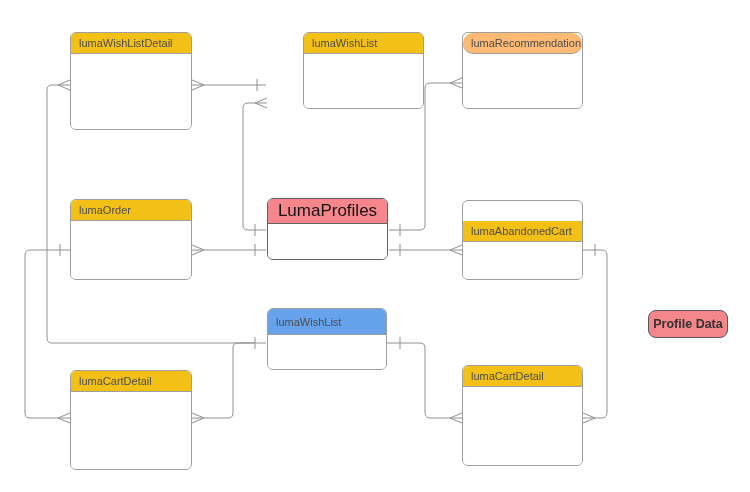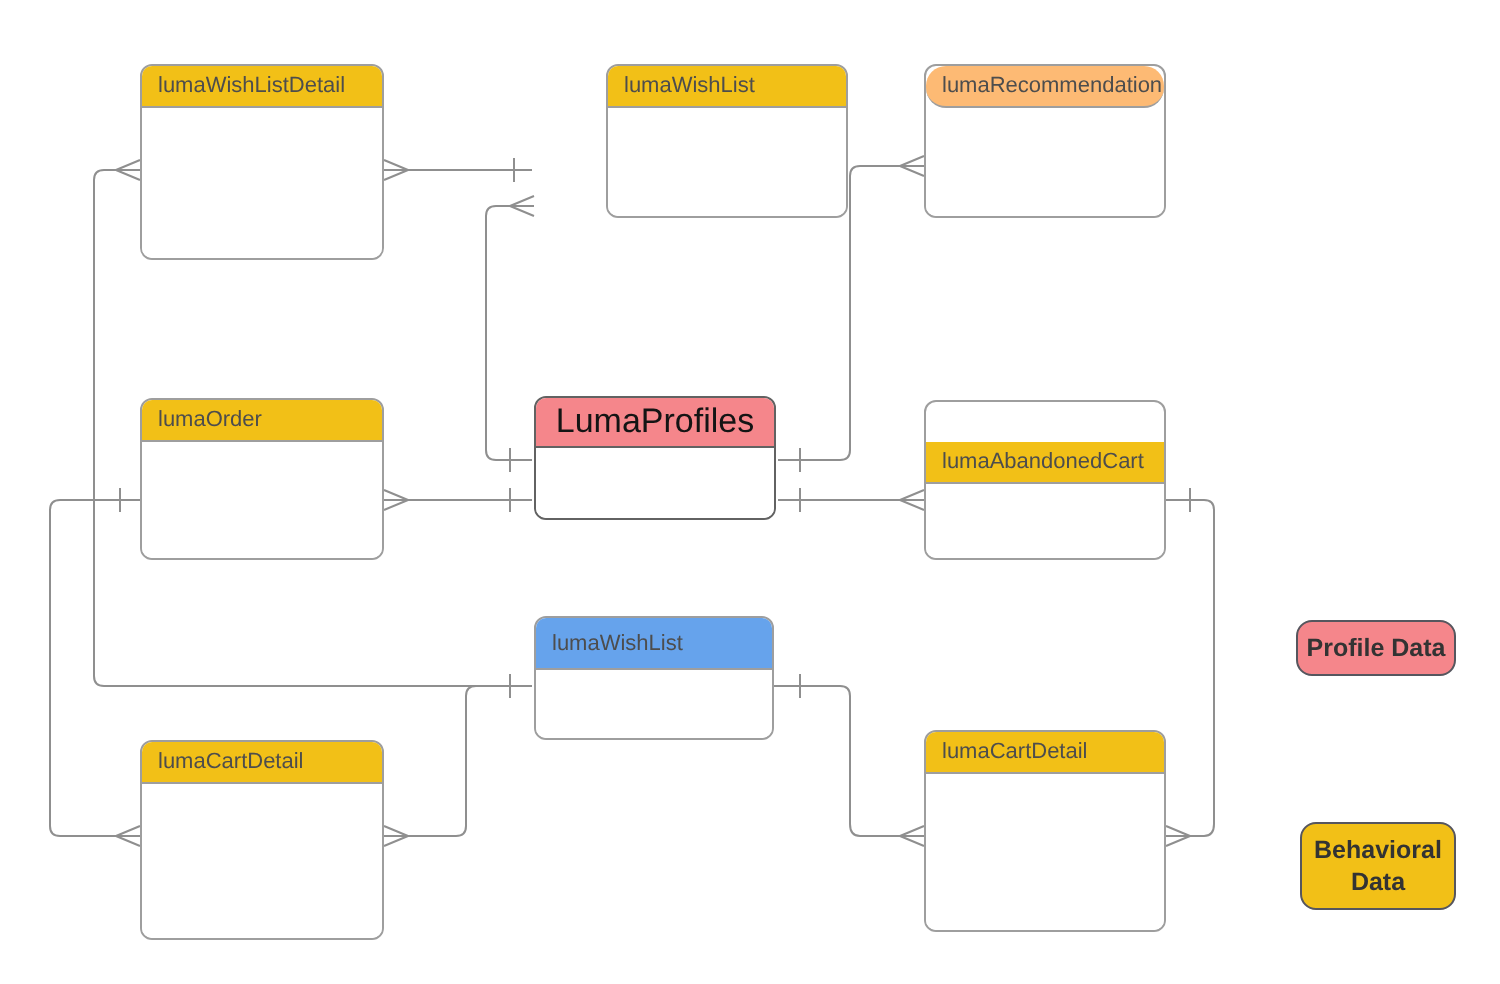--- a/index.html
+++ b/index.html
@@ -108,17 +108,14 @@
   <div class="entity" style="left:462px;top:365px;width:121px;height:101px;">
     <div class="entity-header" style="background: rgb(242, 192, 23);">
       <span class="entity-label">lumaCartDetail</span>
     </div>
     <div class="entity-body"></div>
   </div>
 
   <div class="legend-chip" style="left: 648px; top: 310px; width: 80px; height: 28px; background: rgb(245, 134, 139);">
     <span>Profile Data</span>
   </div>
-  <div class="legend-chip" style="left: 650px; top: 411px; width: 78px; height: 44px; background: rgb(242, 192, 23);">
-    <span>Behavioral Data</span>
-  </div>
 
 </div>
 
 </body></html>

